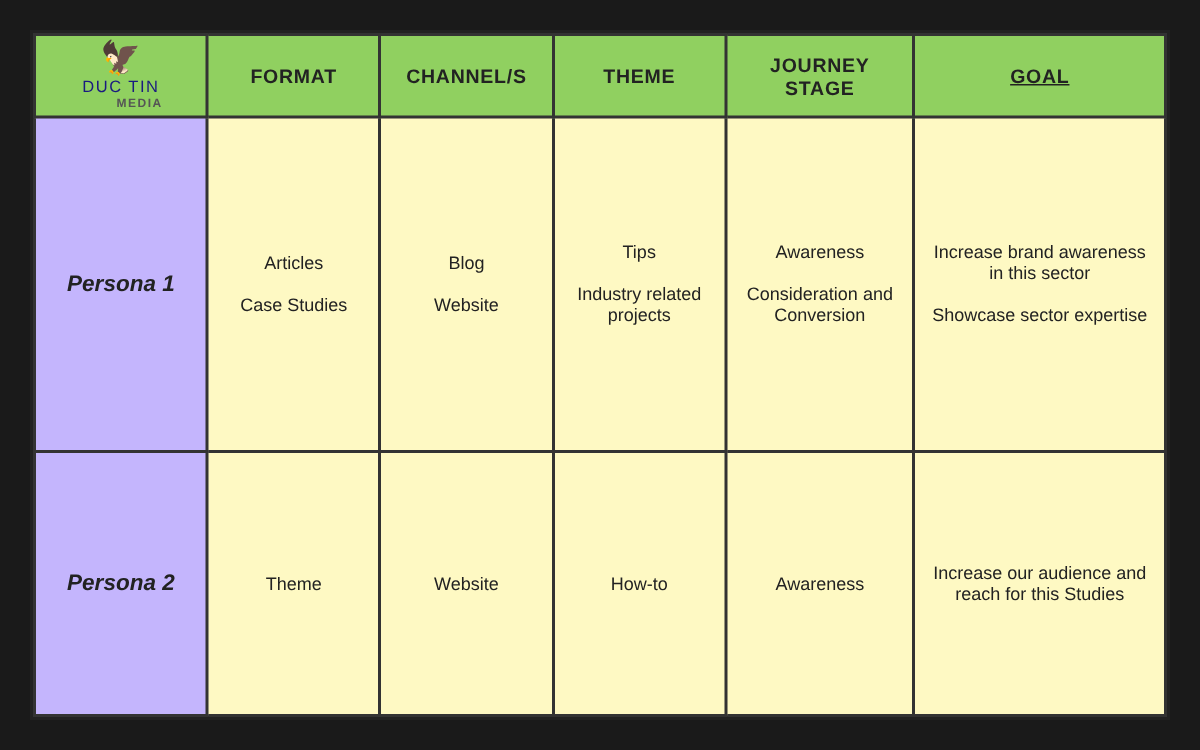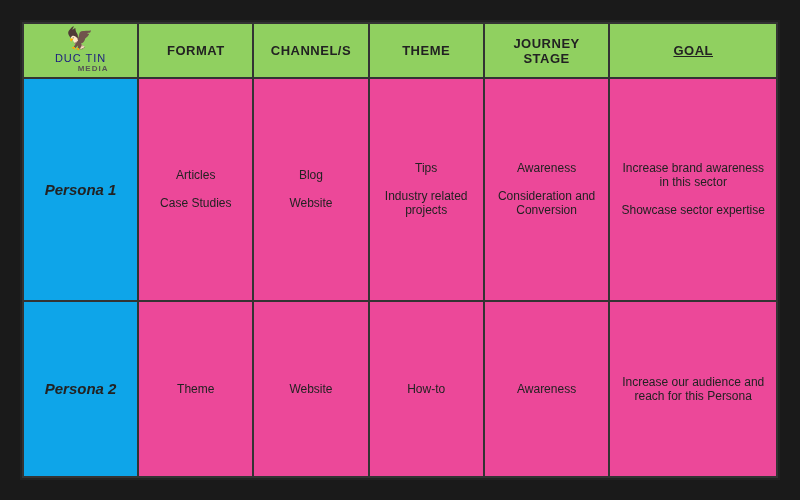--- a/index.html
+++ b/index.html
@@ -37,30 +37,30 @@
       text-transform: uppercase;
       letter-spacing: 0.5px;
       color: #222;
     }
     .header-logo {
       background-color: #90d060;
       padding: 4px;
     }
     
     .persona-cell {
-      background-color: #0ea5e9;
+      background-color: #c4b5fd;
       font-weight: bold;
       font-size: 15px;
       color: #222;
       font-style: italic;
       width: 110px;
     }
     
     .data-cell {
-      background-color: #ec4899;
+      background-color: #fef9c3;
       font-size: 12px;
       color: #222;
     }
     
     .logo-container {
       display: flex;
       flex-direction: column;
       align-items: center;
       justify-content: center;
     }
@@ -118,17 +118,17 @@
           <td class="data-cell">Tips<br><br>Industry related projects</td>
           <td class="data-cell">Awareness<br><br>Consideration and Conversion</td>
           <td class="data-cell">Increase brand awareness in this sector<br><br>Showcase sector expertise</td>
         </tr>
         <tr style="height: 115px;">
           <td class="persona-cell" style="font-style: italic; font-size: 15px; margin-top: 12px;">Persona 2</td>
           <td class="data-cell">Theme</td>
           <td class="data-cell">Website</td>
           <td class="data-cell">How-to</td>
           <td class="data-cell">Awareness</td>
-          <td class="data-cell">Increase our audience and reach for this Persona</td>
+          <td class="data-cell">Increase our audience and reach for this Studies</td>
         </tr>
       </tbody>
   </table>
 </div>
 
 </body></html>

